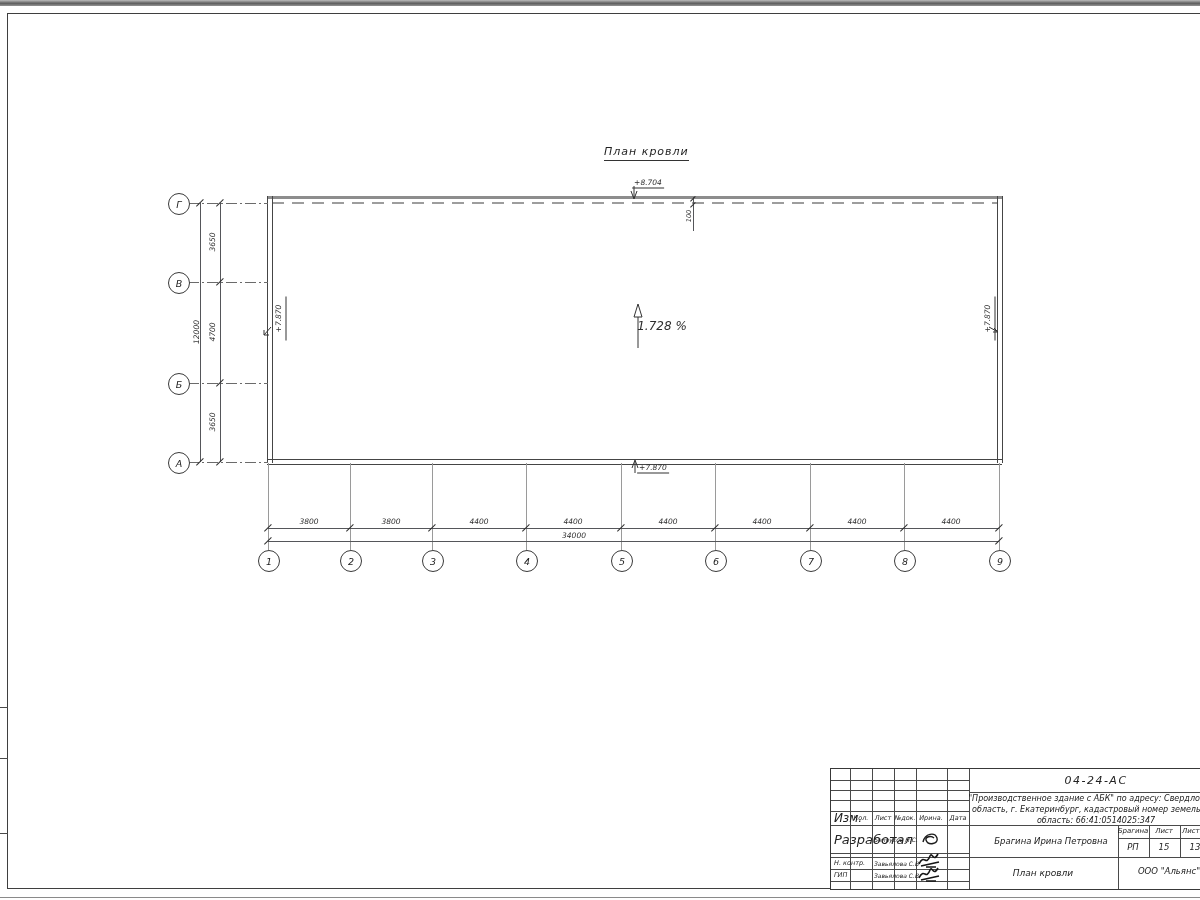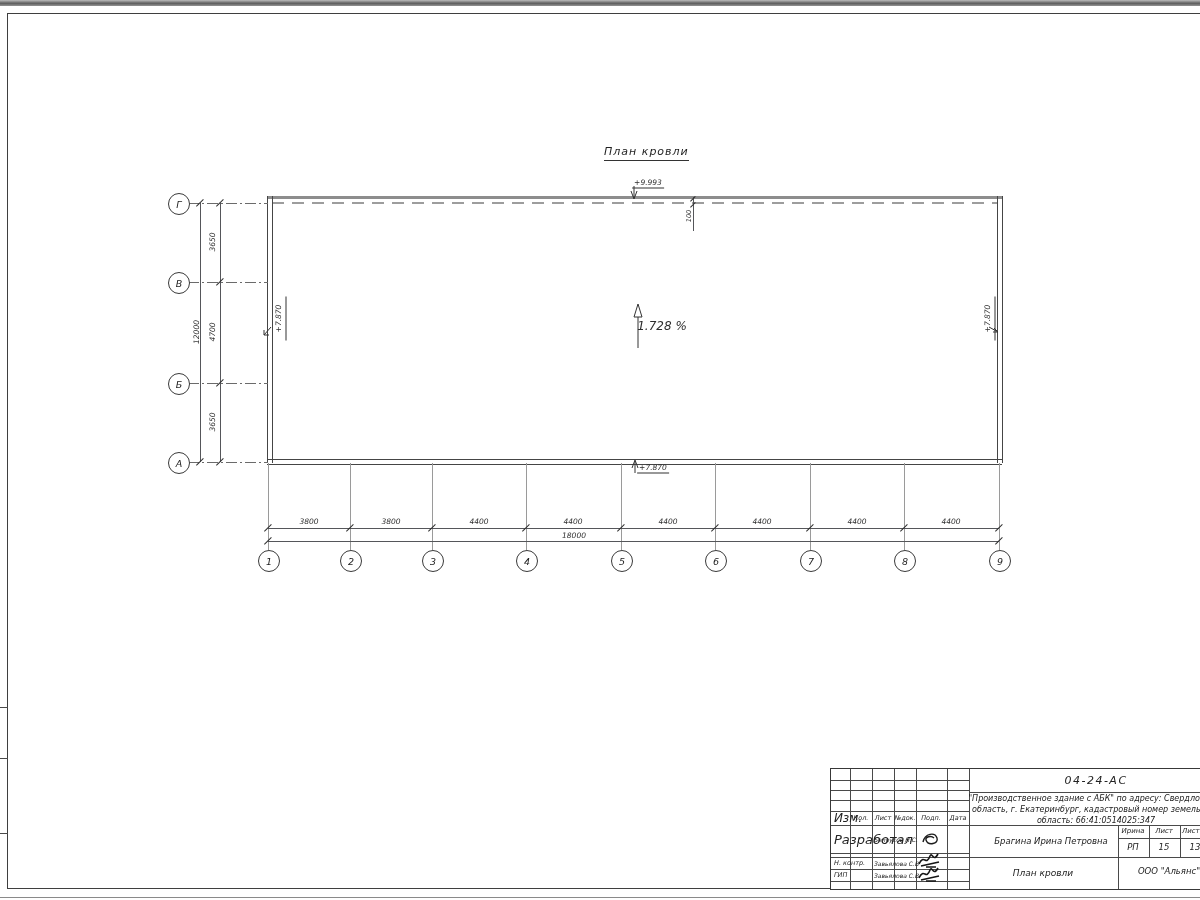--- a/index.html
+++ b/index.html
@@ -129,21 +129,21 @@
 <div class="tick" style="left:268px;top:541px"></div>
 <div class="tick" style="left:999px;top:541px"></div>
 <div class="lbl" style="left:309px;top:521px">3800</div>
 <div class="lbl" style="left:391px;top:521px">3800</div>
 <div class="lbl" style="left:479px;top:521px">4400</div>
 <div class="lbl" style="left:573px;top:521px">4400</div>
 <div class="lbl" style="left:668px;top:521px">4400</div>
 <div class="lbl" style="left:762px;top:521px">4400</div>
 <div class="lbl" style="left:857px;top:521px">4400</div>
 <div class="lbl" style="left:951px;top:521px">4400</div>
-<div class="lbl" style="left:574px;top:535px">18000</div>
+<div class="lbl" style="left:574px;top:535px">34000</div>
 
 <div class="circle" style="left:258px;top:550px">
   <span>1</span>
   </div>
 <div class="circle" style="left:340px;top:550px">
   <span>2</span>
   </div>
 <div class="circle" style="left:422px;top:550px">
   <span>3</span>
   </div>
@@ -159,21 +159,21 @@
 <div class="circle" style="left:800px;top:550px">
   <span>7</span>
   </div>
 <div class="circle" style="left:894px;top:550px">
   <span>8</span>
   </div>
 <div class="circle" style="left:989px;top:550px">
   <span>9</span>
   </div>
 
-<div class="lbl elev" style="left:648px;top:183px">+9.993</div>
+<div class="lbl elev" style="left:648px;top:183px">+8.704</div>
 <svg style="left:629px;top:186px" width="10" height="14">
   <line x1="5" y1="0" x2="5" y2="12" stroke="#333" stroke-width="1"></line>
   <path d="M2,5 L5,13 L8,5" fill="none" stroke="#333" stroke-width="1"></path>
 </svg>
 
 <div class="abs vl" style="left:693px;top:197px;height:34px"></div>
 <div class="tick small" style="left:693px;top:199px"></div>
 <div class="tick small" style="left:693px;top:205px"></div>
 <div class="vlabel" style="left:679px;top:211px;width:20px;height:10px;font-size:6.5px">100</div>
 
@@ -220,21 +220,21 @@
   <div class="hln" style="left:0;top:88px;width:420px"></div>
   <div class="hln" style="left:0;top:100px;width:138px"></div>
   <div class="hln" style="left:0;top:112px;width:138px"></div>
   <div class="hln" style="left:138px;top:23px;width:282px"></div>
   <div class="hln" style="left:287px;top:69px;width:133px"></div>
 
   <div class="txt" style="left:17px;top:49px;font-size:12px">Изм.</div>
   <div class="txt" style="left:30px;top:49px;font-size:6.5px">Кол.</div>
   <div class="txt" style="left:52px;top:49px;font-size:6.5px">Лист</div>
   <div class="txt" style="left:74px;top:49px;font-size:6.5px">№док.</div>
-  <div class="txt" style="left:100px;top:49px;font-size:6.5px">Подп.</div>
+  <div class="txt" style="left:100px;top:49px;font-size:6.5px">Ирина.</div>
   <div class="txt" style="left:127px;top:49px;font-size:6.5px">Дата</div>
 
   <div class="txtl" style="left:3px;top:70px;font-size:13px">Разработал</div>
   <div class="txtl" style="left:43px;top:70px;font-size:6px">Белоусов Н.С.</div>
   <div class="txtl" style="left:3px;top:94px;font-size:6.5px">Н. контр.</div>
   <div class="txtl" style="left:43px;top:94px;font-size:6px">Завьялова С.В</div>
   <div class="txtl" style="left:3px;top:106px;font-size:6.5px">ГИП</div>
   <div class="txtl" style="left:43px;top:106px;font-size:6px">Завьялова С.В</div>
 
   <svg style="left:89px;top:61px" width="24" height="18">
@@ -245,21 +245,21 @@
   </svg>
   <svg style="left:86px;top:95px" width="28" height="20">
     <path d="M2,14 C7,3 9,17 13,6 C15,1 16,13 21,4 M4,16 L22,12 M9,17 L19,17" fill="none" stroke="#161616" stroke-width="1.6"></path>
   </svg>
 
   <div class="txt big" style="left:265px;top:11px">04-24-АС</div>
   <div class="txt adr" style="left:265px;top:29px">"Производственное здание с АБК" по адресу: Свердловская</div>
   <div class="txt adr" style="left:265px;top:40px">область, г. Екатеринбург, кадастровый номер земельного</div>
   <div class="txt adr" style="left:265px;top:51px">область: 66:41:0514025:347</div>
   <div class="txt mid" style="left:220px;top:72px">Брагина Ирина Петровна</div>
-  <div class="txt" style="left:302px;top:62px">Ирина</div>
+  <div class="txt" style="left:302px;top:62px">Брагина</div>
   <div class="txt" style="left:333px;top:62px">Лист</div>
   <div class="txt" style="left:364px;top:62px">Листов</div>
   <div class="txt mid" style="left:302px;top:78px">РП</div>
   <div class="txt mid" style="left:333px;top:78px">15</div>
   <div class="txt mid" style="left:364px;top:78px">13</div>
   <div class="txt" style="left:212px;top:104px;font-size:9px">План кровли</div>
   <div class="txt mid" style="left:338px;top:102px">ООО "Альянс"</div>
 </div>
 
 </body></html>

